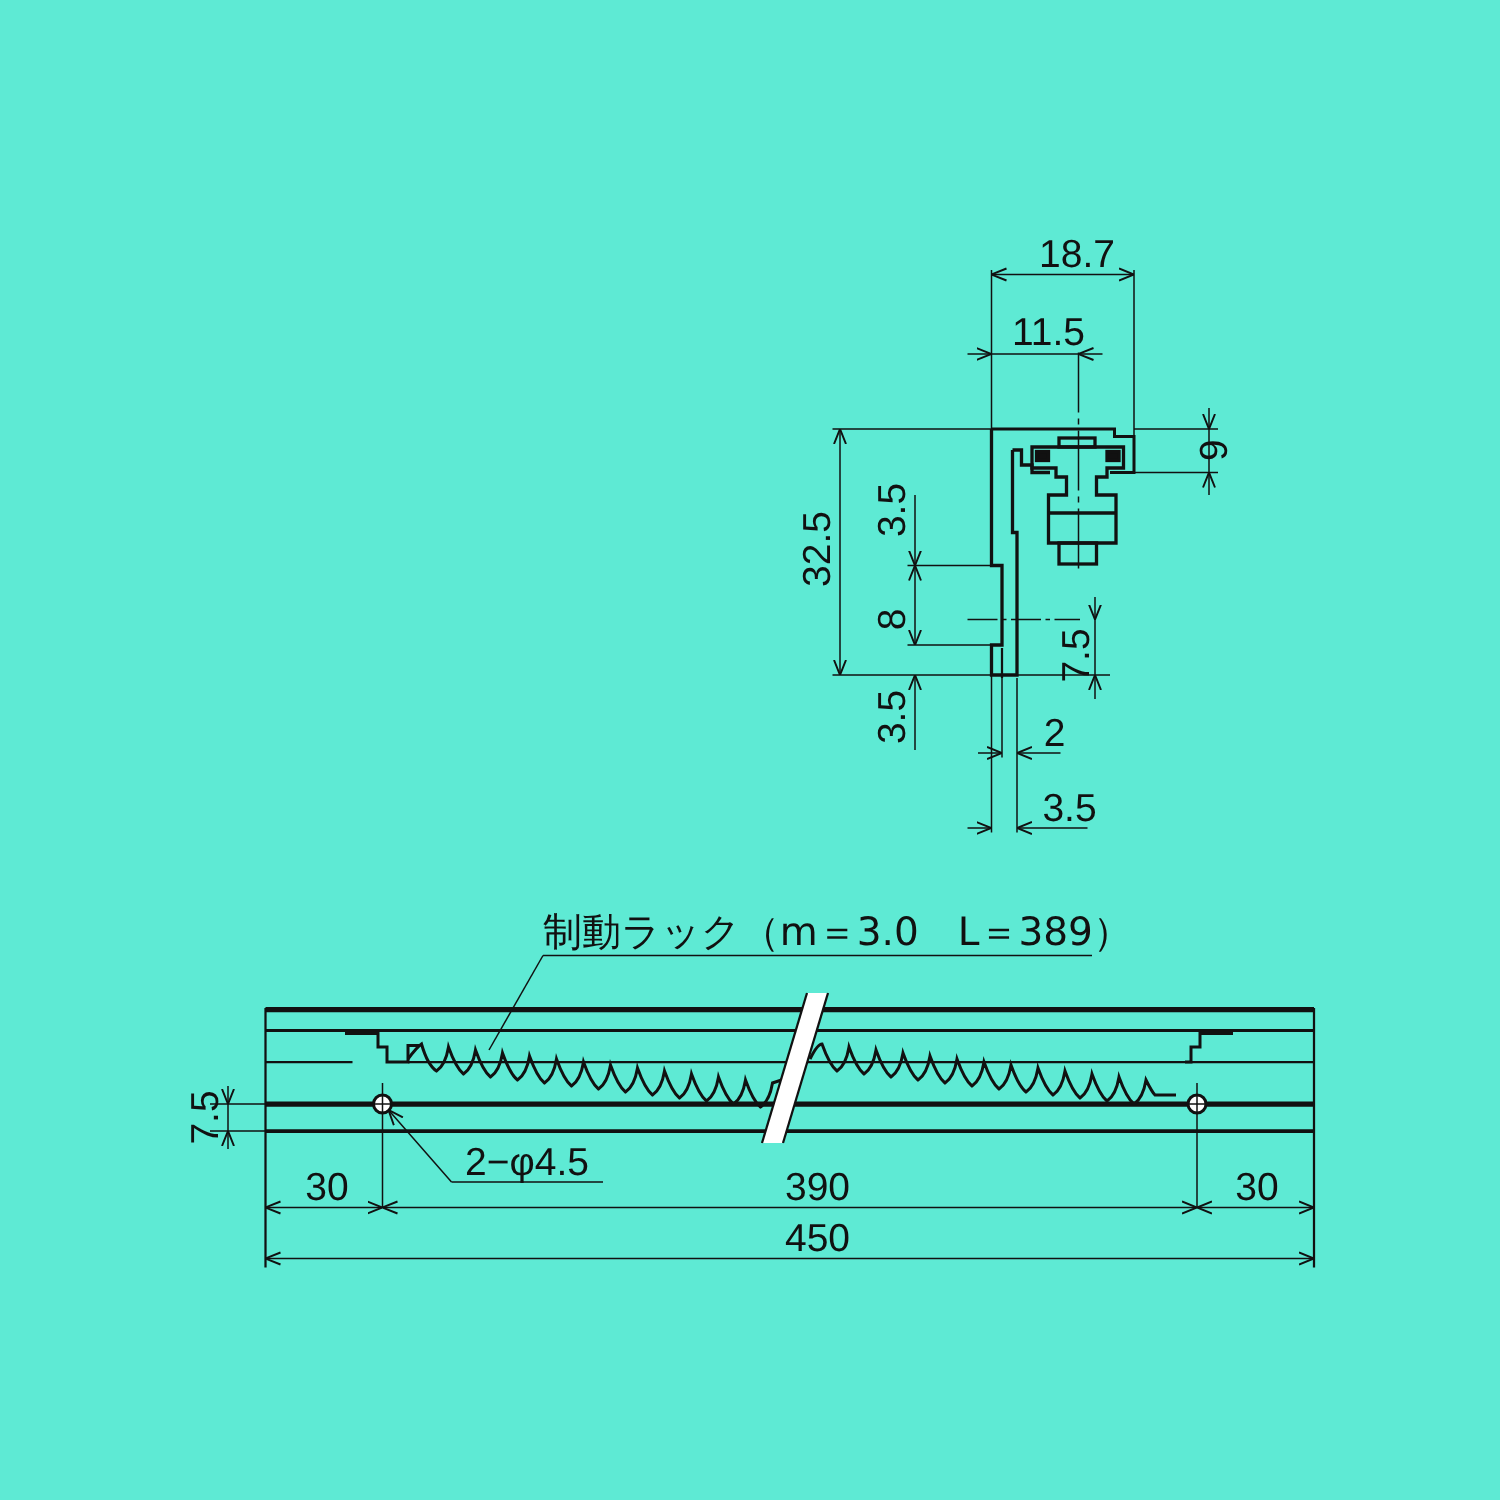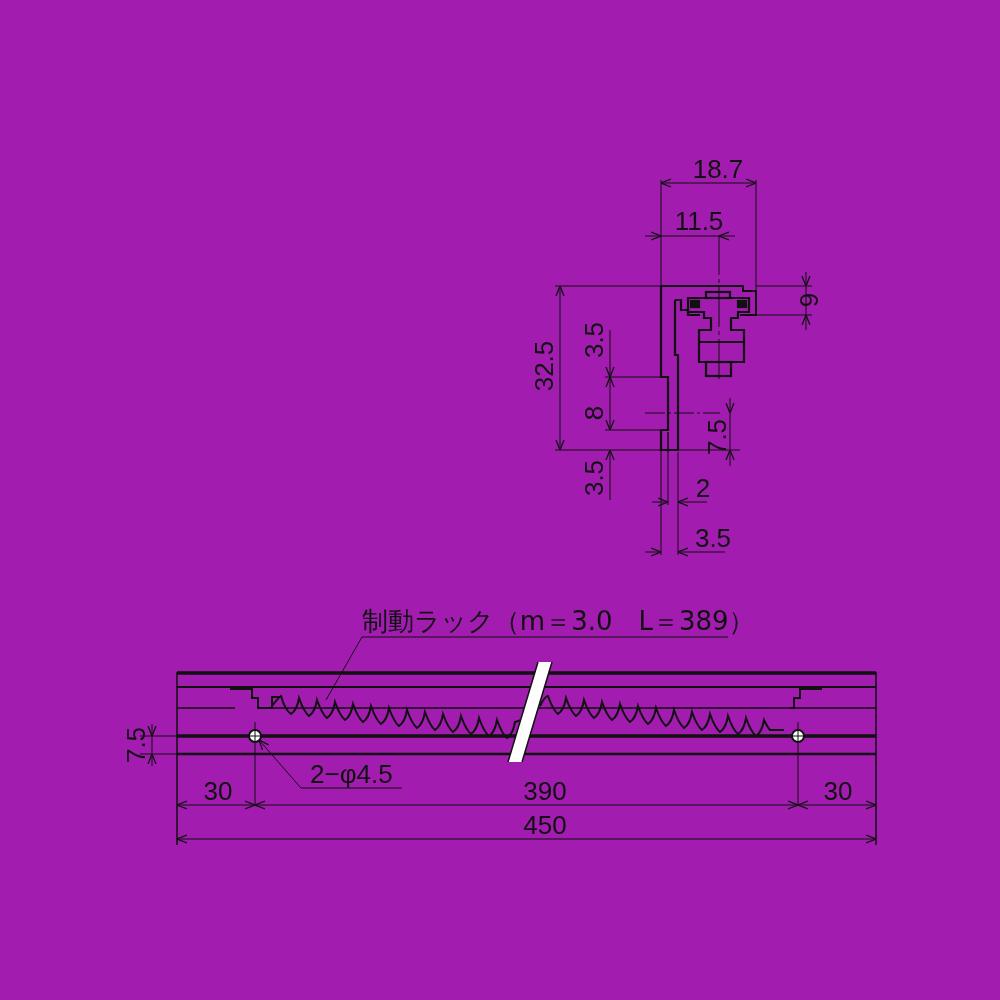--- a/index.html
+++ b/index.html
@@ -1,16 +1,16 @@
 <!DOCTYPE html>
 <html><head>
 <meta charset="utf-8">
 <style>
   html, body { margin: 0; padding: 0; background: #ffffff; }
-  #canvas { position: relative; width: 1000px; height: 1000px; background: #a21caf; overflow: hidden; }
+  #canvas { position: relative; width: 1000px; height: 1000px; background: #5eead4; overflow: hidden; }
   svg { position: absolute; left: 0; top: 0; }
   .t { font-family: "Liberation Sans", "DejaVu Sans", sans-serif; fill: #111111; }
   .jp { font-family: "DejaVu Sans", sans-serif; fill: #111111; }
 </style>
 </head>
 <body>
 
 <div id="canvas">
 <svg width="1000" height="1000" viewBox="0 0 1000 1000" xmlns="http://www.w3.org/2000/svg">
   <defs>

